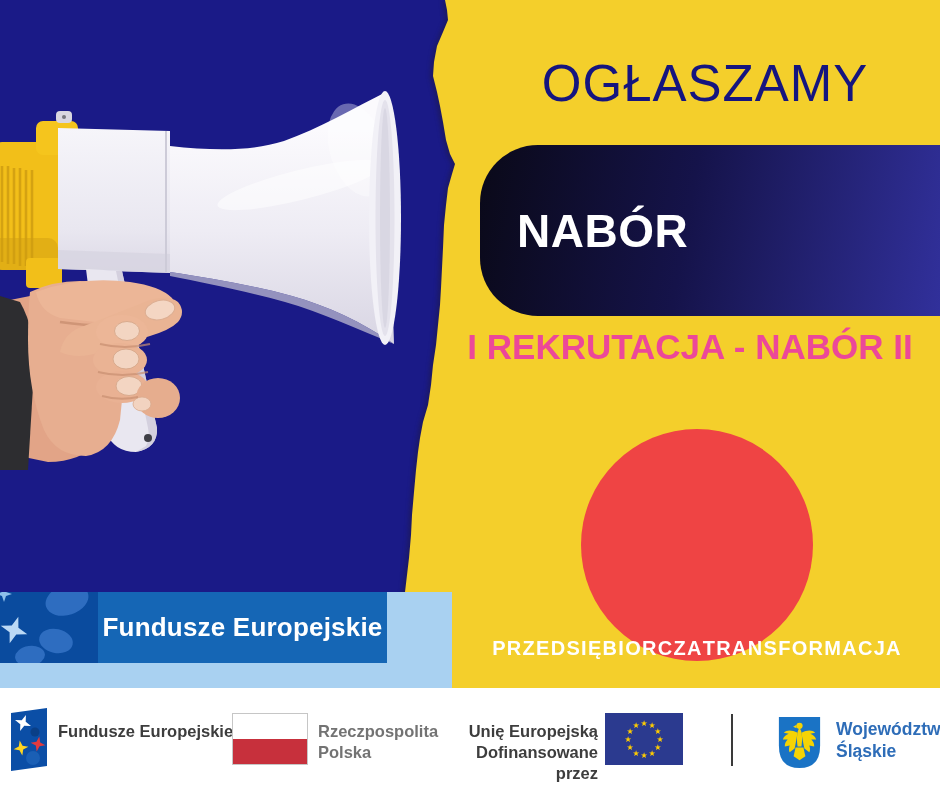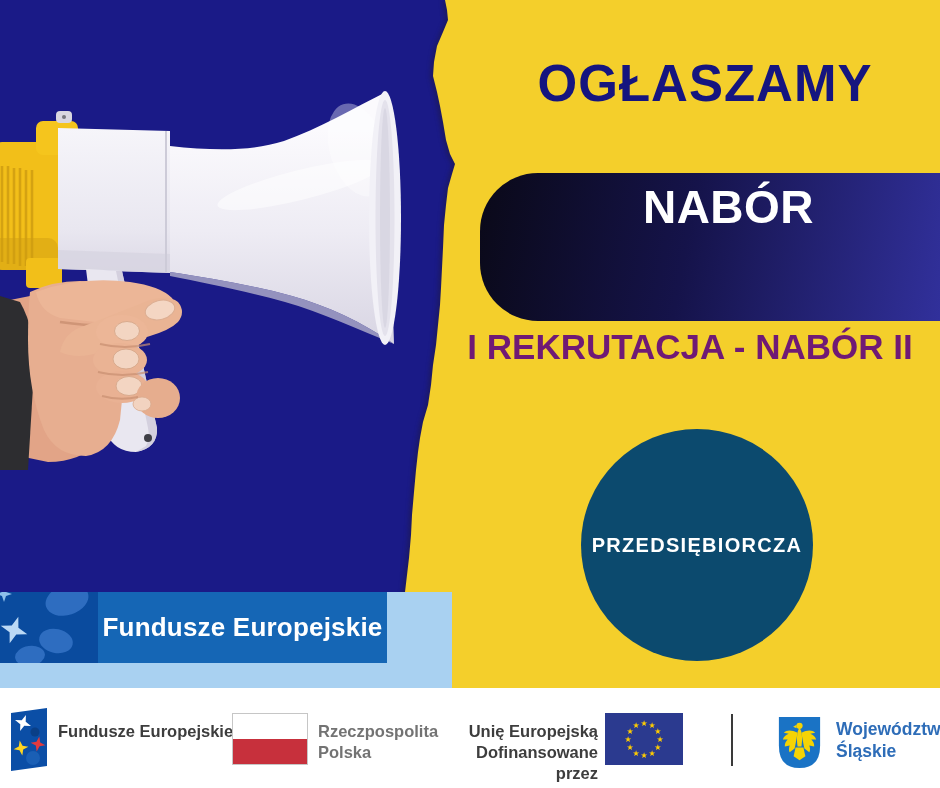--- a/index.html
+++ b/index.html
@@ -2,30 +2,30 @@
 <html><head>
 <meta charset="utf-8">
 <style>
   html,body{margin:0;padding:0;background:#ffffff;}
   .poster{position:relative;width:940px;height:788px;overflow:hidden;background:#ffffff;
           font-family:"Liberation Sans",sans-serif;}
   .photo-side{position:absolute;left:0;top:0;width:460px;height:592px;z-index:1;}
   .tear{position:absolute;left:0;top:0;width:940px;height:688px;z-index:2;}
   .tear path{filter:drop-shadow(-3px 1px 2px rgba(30,25,60,0.45));}
   .announce{position:absolute;left:470px;top:54px;width:470px;z-index:3;text-align:center;
-            font-size:51px;font-weight:bold;letter-spacing:1px;color:#15157f;}
-  .banner{position:absolute;left:480px;top:145px;width:460px;height:148px;z-index:3;
-          border-radius:58px 0 0 58px;display:flex;flex-direction:row;justify-content:center;
+            font-size:51px;font-weight:normal;letter-spacing:1px;color:#15157f;}
+  .banner{position:absolute;left:480px;top:145px;width:460px;height:171px;z-index:3;
+          border-radius:58px 0 0 58px;display:flex;flex-direction:column;justify-content:center;
           padding-left:37px;box-sizing:border-box;
-          background:linear-gradient(100deg,#0a0918 0%,#15134a 45%,#31309b 100%);margin-top:28px;}
+          background:linear-gradient(100deg,#0a0918 0%,#15134a 45%,#31309b 100%);}
   .banner .line{font-size:46px;font-weight:bold;color:#ffffff;line-height:68px;letter-spacing:0.5px;}
   .subtitle{position:absolute;left:450px;top:326px;width:480px;z-index:3;text-align:center;
-            font-size:35px;font-weight:bold;color:#701a75;line-height:41px;}
+            font-size:35px;font-weight:bold;color:#ec4899;line-height:41px;}
   .badge{position:absolute;left:581px;top:429px;width:232px;height:232px;z-index:3;border-radius:50%;
-         background:#0c4a6e;display:flex;flex-direction:column;align-items:center;justify-content:center;}
+         background:#ef4444;display:flex;flex-direction:row;align-items:flex-end;justify-content:center;}
   .badge .bline{font-size:20px;font-weight:bold;color:#ffffff;letter-spacing:1.3px;line-height:26px;}
   .fe-band{position:absolute;left:0;top:592px;width:452px;height:96px;z-index:3;background:#a9d1f1;}
   .fe-square{position:absolute;left:0;top:0;width:98px;height:71px;}
   .fe-box{position:absolute;left:98px;top:0;width:289px;height:71px;background:#1566b5;
           display:flex;align-items:center;justify-content:center;}
   .fe-box span{color:#ffffff;font-weight:bold;font-size:26px;letter-spacing:0.2px;}
   .footer{position:absolute;left:0;top:688px;width:940px;height:100px;background:#ffffff;z-index:3;}
   .footer .abs{position:absolute;}
   .logotext{font-size:16.5px;line-height:21px;font-weight:bold;color:#3d3d3d;}
   .logotext.dark{color:#737373;}
@@ -119,20 +119,21 @@
   <div class="banner">
     <div class="line">NABÓR</div>
   </div>
 
   <div class="subtitle">
     <div>I REKRUTACJA - NABÓR II</div>
   </div>
 
   <div class="badge">
     <div class="bline">PRZEDSIĘBIORCZA</div>
+    <div class="bline">TRANSFORMACJA</div>
   </div>
 
   <div class="fe-band">
     <svg class="fe-square" viewBox="0 0 98 71">
       <rect x="0" y="0" width="98" height="71" fill="#0a4b9e"></rect>
       <ellipse cx="67" cy="8" rx="22" ry="15" fill="#2e6dc0" transform="rotate(-18 67 8)"></ellipse>
       <ellipse cx="56" cy="49" rx="17" ry="12" fill="#2e6dc0" transform="rotate(12 56 49)"></ellipse>
       <ellipse cx="30" cy="64" rx="15" ry="10" fill="#2e6dc0" transform="rotate(-8 30 64)"></ellipse>
       <polygon points="14,24 17.5,34.5 28,38 17.5,41.5 14,52 10.5,41.5 0,38 10.5,34.5" fill="#bcd9f5" transform="rotate(18 14 38)"></polygon>
       <polygon points="4,-6 6,0 12,2 6,4 4,10 2,4 -4,2 2,0" fill="#8fc0ea"></polygon>

